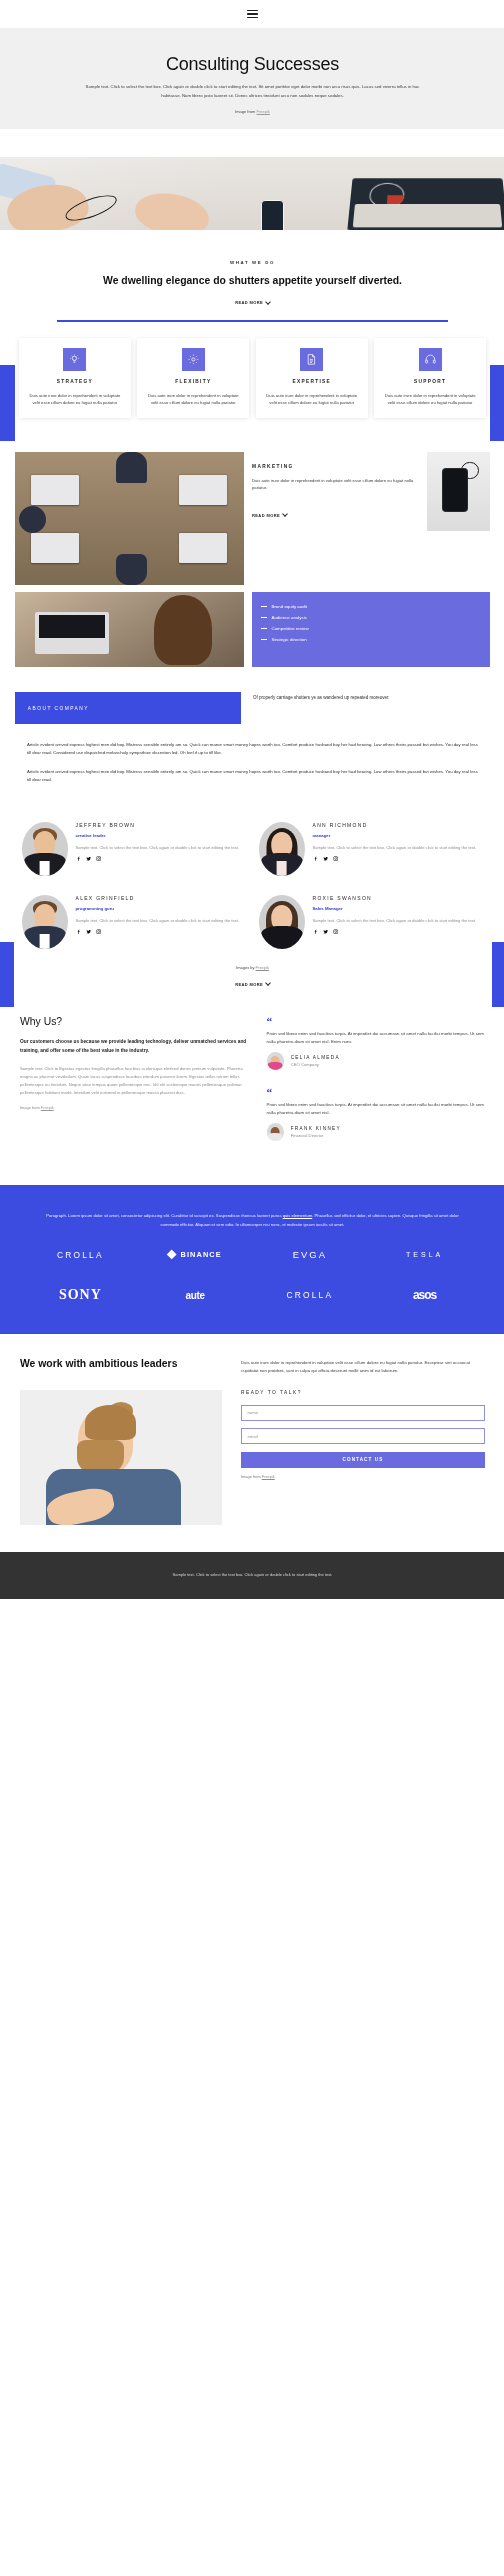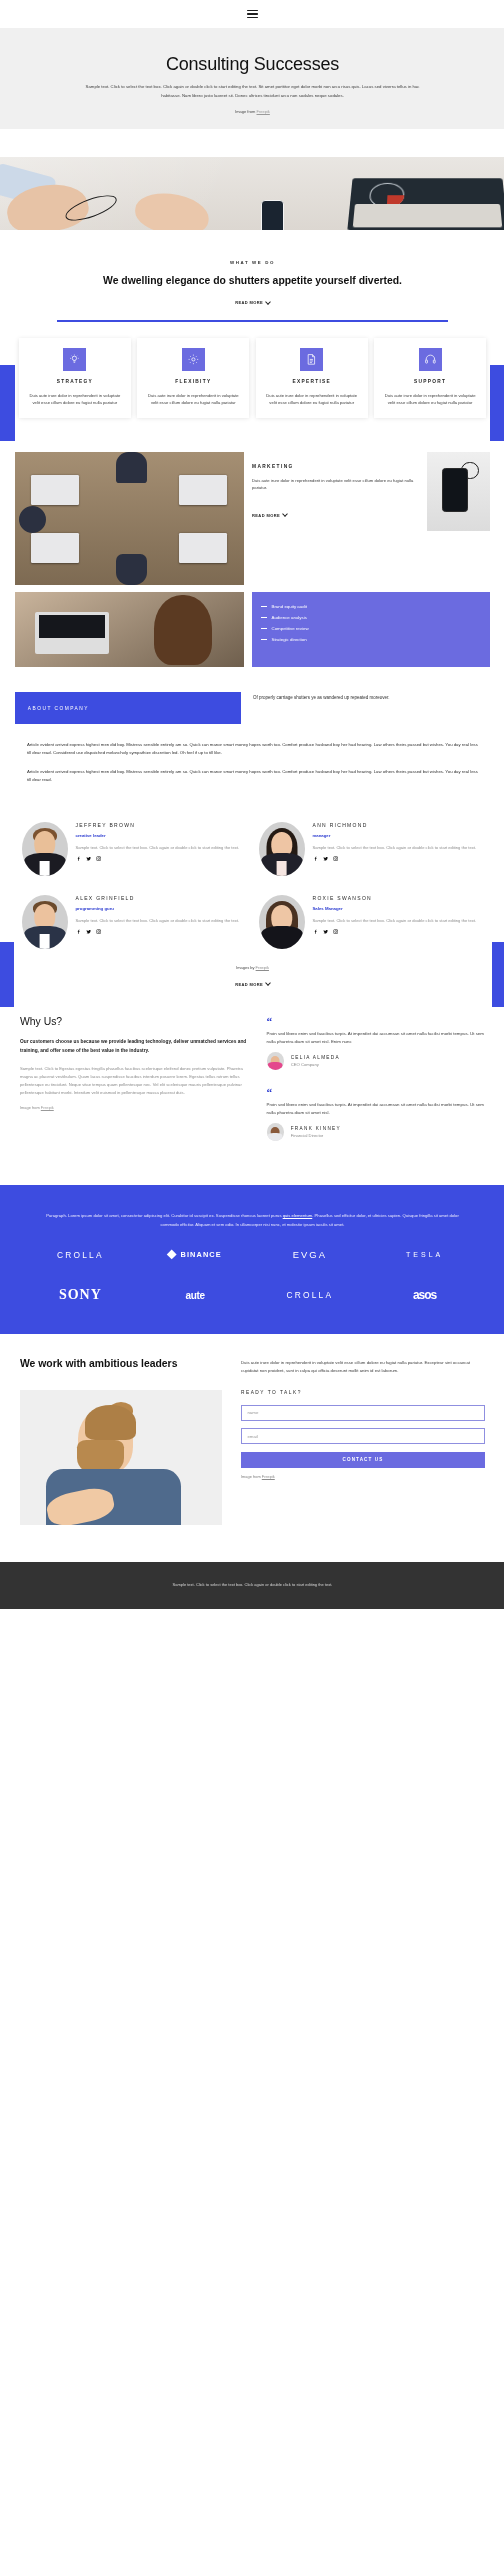--- a/index.html
+++ b/index.html
@@ -201,21 +201,21 @@
   .logo.crolla { letter-spacing:2.2px; font-weight:300; font-size:8.4px; }
   .logo.binance { letter-spacing:1.1px; font-weight:700; font-size:7.4px; }
   .logo.binance .dia { width:7.4px; height:7.4px; background:#fff; transform:rotate(45deg); display:inline-block; margin-right:2px; }
   .logo.evga { letter-spacing:2px; font-weight:300; font-size:9.4px; }
   .logo.tesla { letter-spacing:3px; font-weight:300; font-size:7px; }
   .logo.sony { letter-spacing:1px; font-weight:700; font-size:14px; font-family:"Liberation Serif", serif; }
   .logo.crocs { font-weight:700; font-size:10px; letter-spacing:-0.3px; }
   .logo.asos { font-weight:700; font-size:12px; letter-spacing:-1px; }
 
   
-  .amb { padding: 23px 20px 37px; background:#fff; }
+  .amb { padding: 23px 20px 27px; background:#fff; }
   .amb .top { display:flex; gap:19px; align-items:flex-start; margin-bottom:15px; }
   .amb h2 { font-size:10.4px; font-weight:700; line-height:1.34; color:#111; width:202px; flex:none; }
   .amb .top p { flex:1; font-size:4.3px; line-height:1.85; color:#3b3b3b; padding-top:2px; }
   .amb .bottom { display:flex; gap:19px; align-items:flex-start; }
   .amb .portrait { width:202px; height:135px; flex:none; background:#efefef; position:relative; overflow:hidden; }
   .amb .portrait .bun { position:absolute; left:89px; top:12px; width:24px; height:17.5px; background:#b8874b; border-radius:50%; }
   .amb .portrait .face { position:absolute; left:58px; top:19px; width:55px; height:65px; background:#f0c9a4; border-radius:46% 46% 42% 42%; }
   .amb .portrait .hair { position:absolute; left:65px; top:15px; width:51px; height:35px; background:#ad7f46; border-radius:50% 50% 20% 20%; }
   .amb .portrait .beard { position:absolute; left:57px; top:50px; width:47px; height:36px; background:#b8894e; border-radius:20% 20% 50% 50%; }
   .amb .portrait .shirt { position:absolute; left:25.6px; top:79px; width:135px; height:61px; background:#4f6a8c; border-radius:17.5px 17.5px 0 0; }

